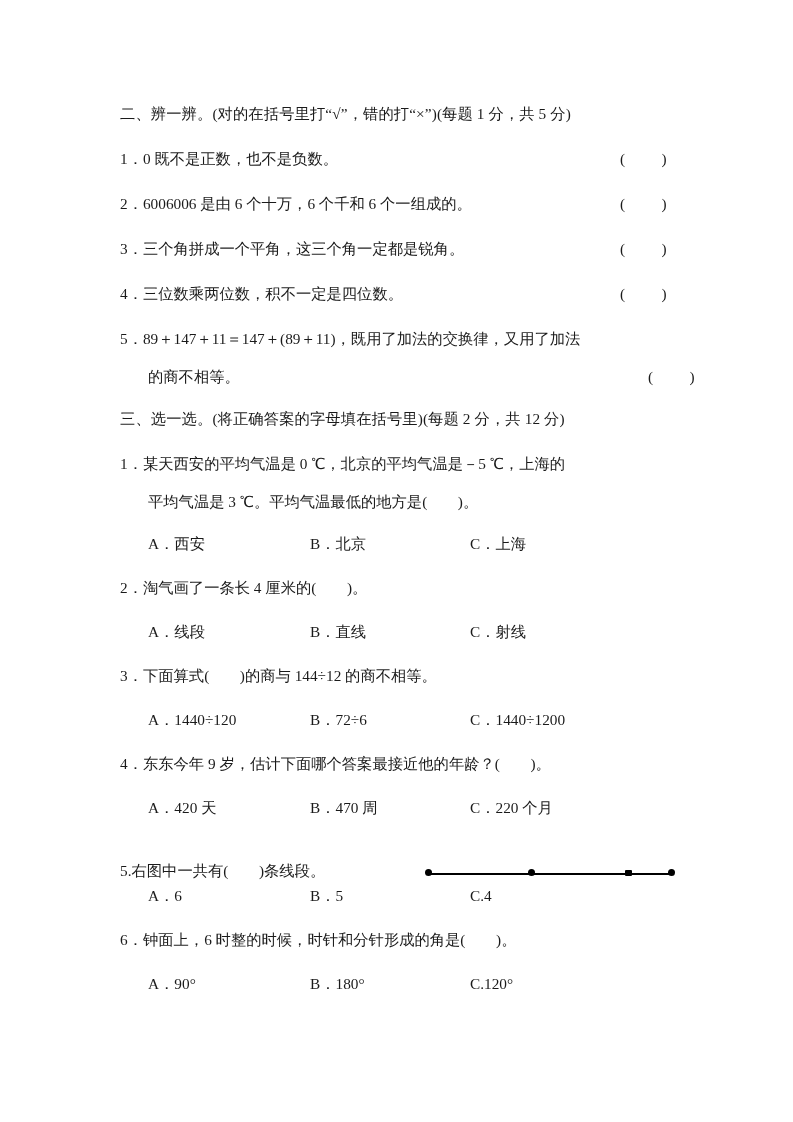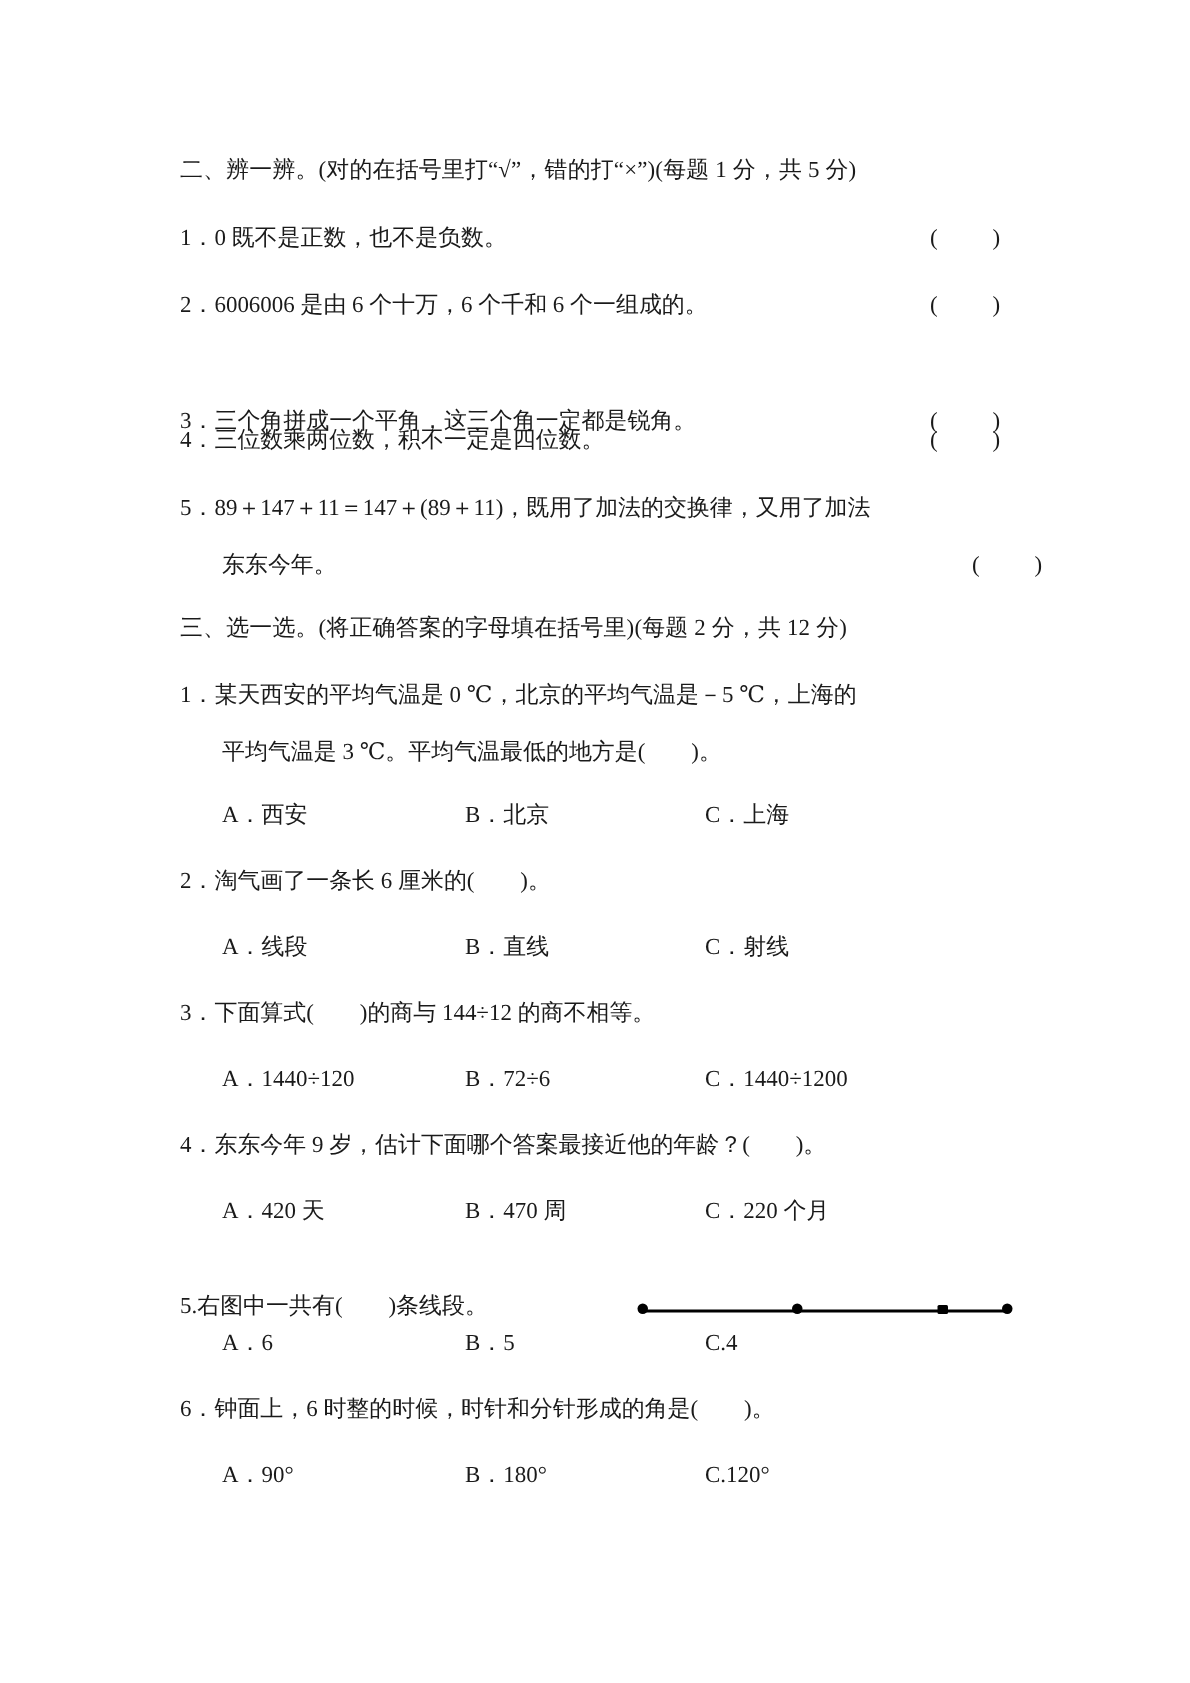--- a/index.html
+++ b/index.html
@@ -56,21 +56,21 @@
     top: 0;
     width: 60px;
     text-align: left;
     font-size: 15.3px;
     letter-spacing: 0.5px;
   }
   .paren .pl { display:inline-block; }
   .paren .pr { display:inline-block; margin-left: 36px; }
 
   
-  .r { position: absolute; left: 0; width: 560px; }
+  .r { position: absolute; left: 0; width: 560px; font-family: Liberation Serif, serif; }
 
   
   .opt-row {
     position: absolute;
     left: 0;
     width: 560px;
     font-size: 15.3px;
     line-height: 1.25;
     white-space: nowrap;
   }
@@ -129,39 +129,39 @@
       </span>
     </div>
 
     <div class="r q-row" style="top:90px;">
       <span class="q-num">2．</span><span class="q-text">6006006 是由 6 个十万，6 个千和 6 个一组成的。</span>
       <span class="paren">
         <span class="pl">(</span><span class="pr">)</span>
       </span>
     </div>
 
-    <div class="r q-row" style="top:135px;margin-top:32px;">
+    <div class="r q-row" style="top:135px;">
       <span class="q-num">3．</span><span class="q-text">三个角拼成一个平角，这三个角一定都是锐角。</span>
       <span class="paren">
         <span class="pl">(</span><span class="pr">)</span>
       </span>
     </div>
 
     <div class="r q-row" style="top:180px;">
       <span class="q-num">4．</span><span class="q-text">三位数乘两位数，积不一定是四位数。</span>
       <span class="paren">
         <span class="pl">(</span><span class="pr">)</span>
       </span>
     </div>
 
     <div class="r q-row" style="top:225px;">
       <span class="q-num">5．</span><span class="q-text">89＋147＋11＝147＋(89＋11)，既用了加法的交换律，又用了加法</span>
     </div>
     <div class="r q-row indent" style="top:263px;">
-      <span class="q-text">东东今年。</span>
+      <span class="q-text">的商不相等。</span>
       <span class="paren">
         <span class="pl">(</span><span class="pr">)</span>
       </span>
     </div>
 
     <div class="r" style="top:305px;">
       <div class="sec-head">三、选一选。(将正确答案的字母填在括号里)(每题 2 分，共 12 分)</div>
     </div>
 
     <div class="r q-row" style="top:350px;">
@@ -170,21 +170,21 @@
     <div class="r q-row indent" style="top:388px;">
       <span class="q-text">平均气温是 3 ℃。平均气温最低的地方是(　　)。</span>
     </div>
     <div class="opt-row" style="top:430px;">
       <span class="opt opt-a"><span class="opt-label">A．</span><span class="opt-val">西安</span></span>
       <span class="opt opt-b"><span class="opt-label">B．</span><span class="opt-val">北京</span></span>
       <span class="opt opt-c"><span class="opt-label">C．</span><span class="opt-val">上海</span></span>
     </div>
 
     <div class="r q-row" style="top:474px;">
-      <span class="q-num">2．</span><span class="q-text">淘气画了一条长 6 厘米的(　　)。</span>
+      <span class="q-num">2．</span><span class="q-text">淘气画了一条长 4 厘米的(　　)。</span>
     </div>
     <div class="opt-row" style="top:518px;">
       <span class="opt opt-a"><span class="opt-label">A．</span><span class="opt-val">线段</span></span>
       <span class="opt opt-b"><span class="opt-label">B．</span><span class="opt-val">直线</span></span>
       <span class="opt opt-c"><span class="opt-label">C．</span><span class="opt-val">射线</span></span>
     </div>
 
     <div class="r q-row" style="top:562px;">
       <span class="q-num">3．</span><span class="q-text">下面算式(　　)的商与 144÷12 的商不相等。</span>
     </div>

